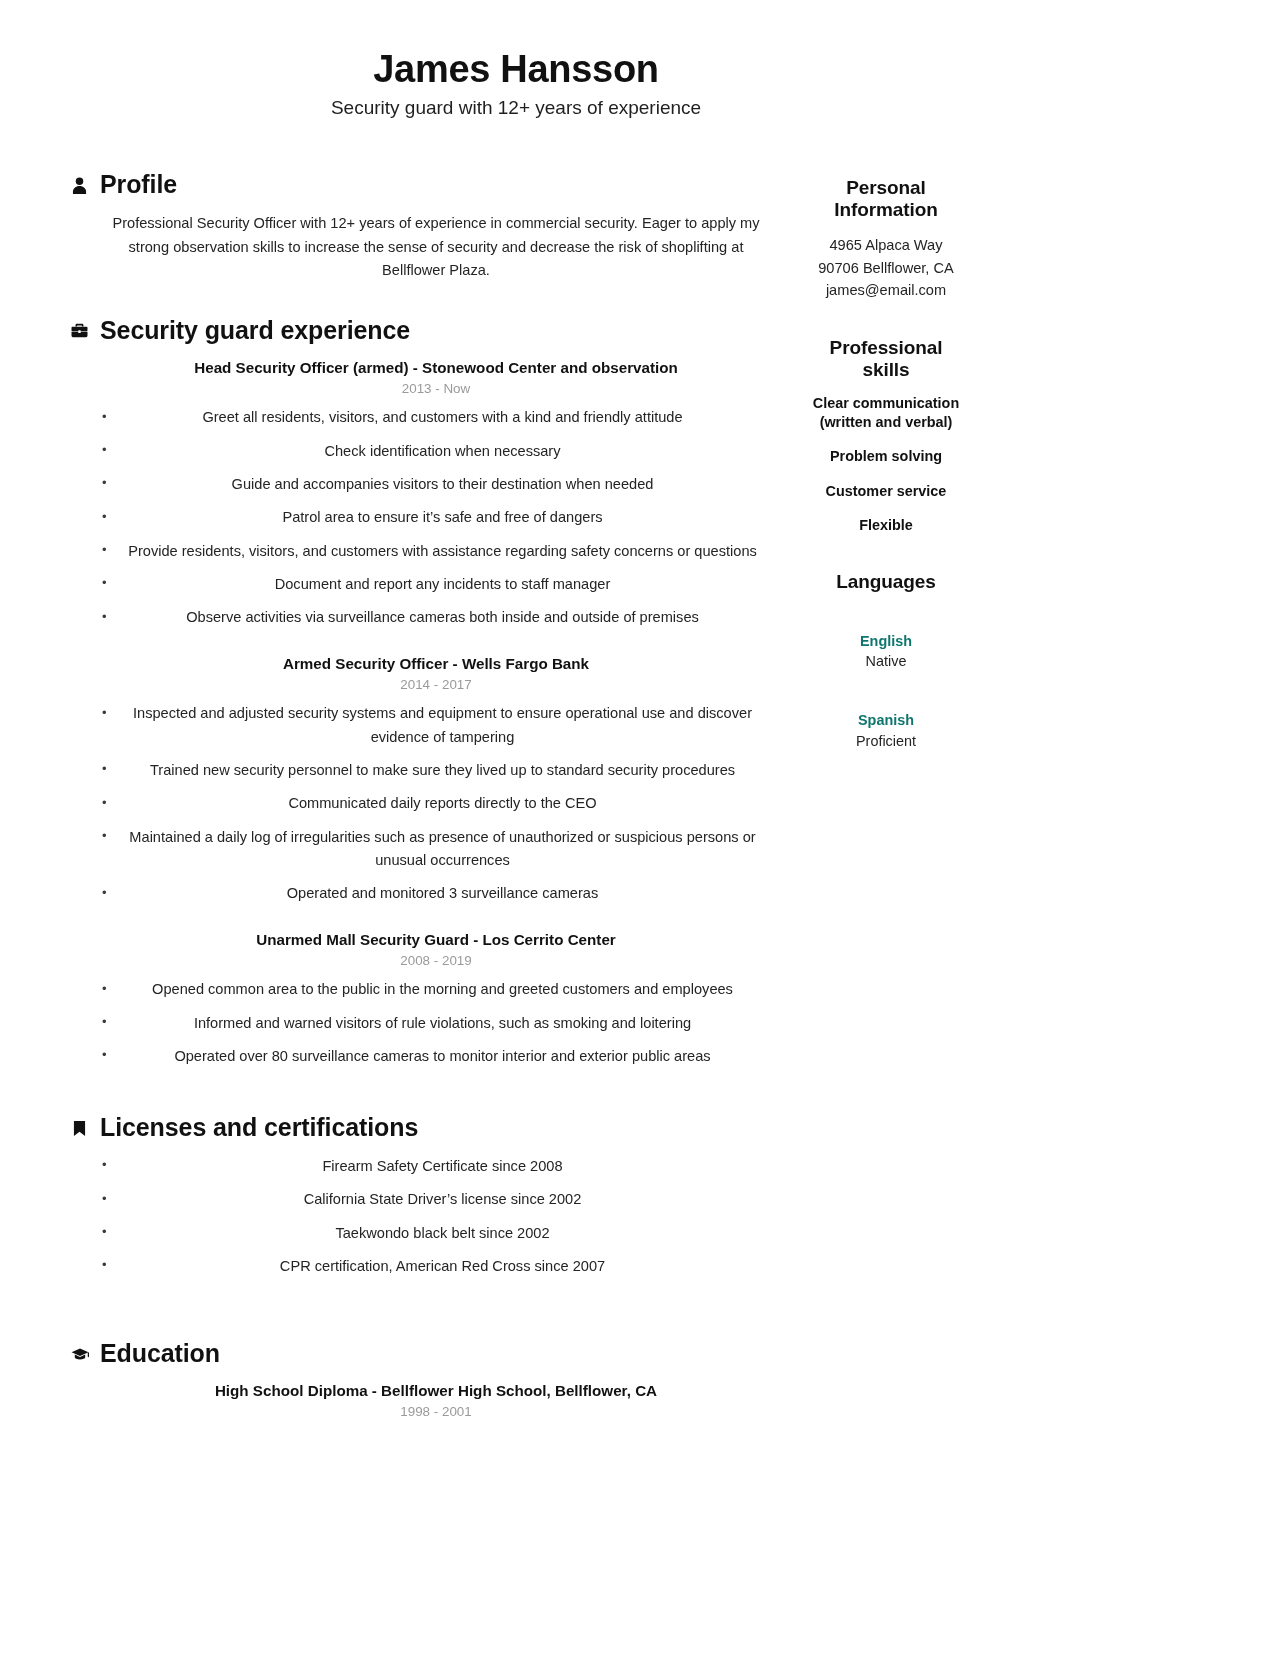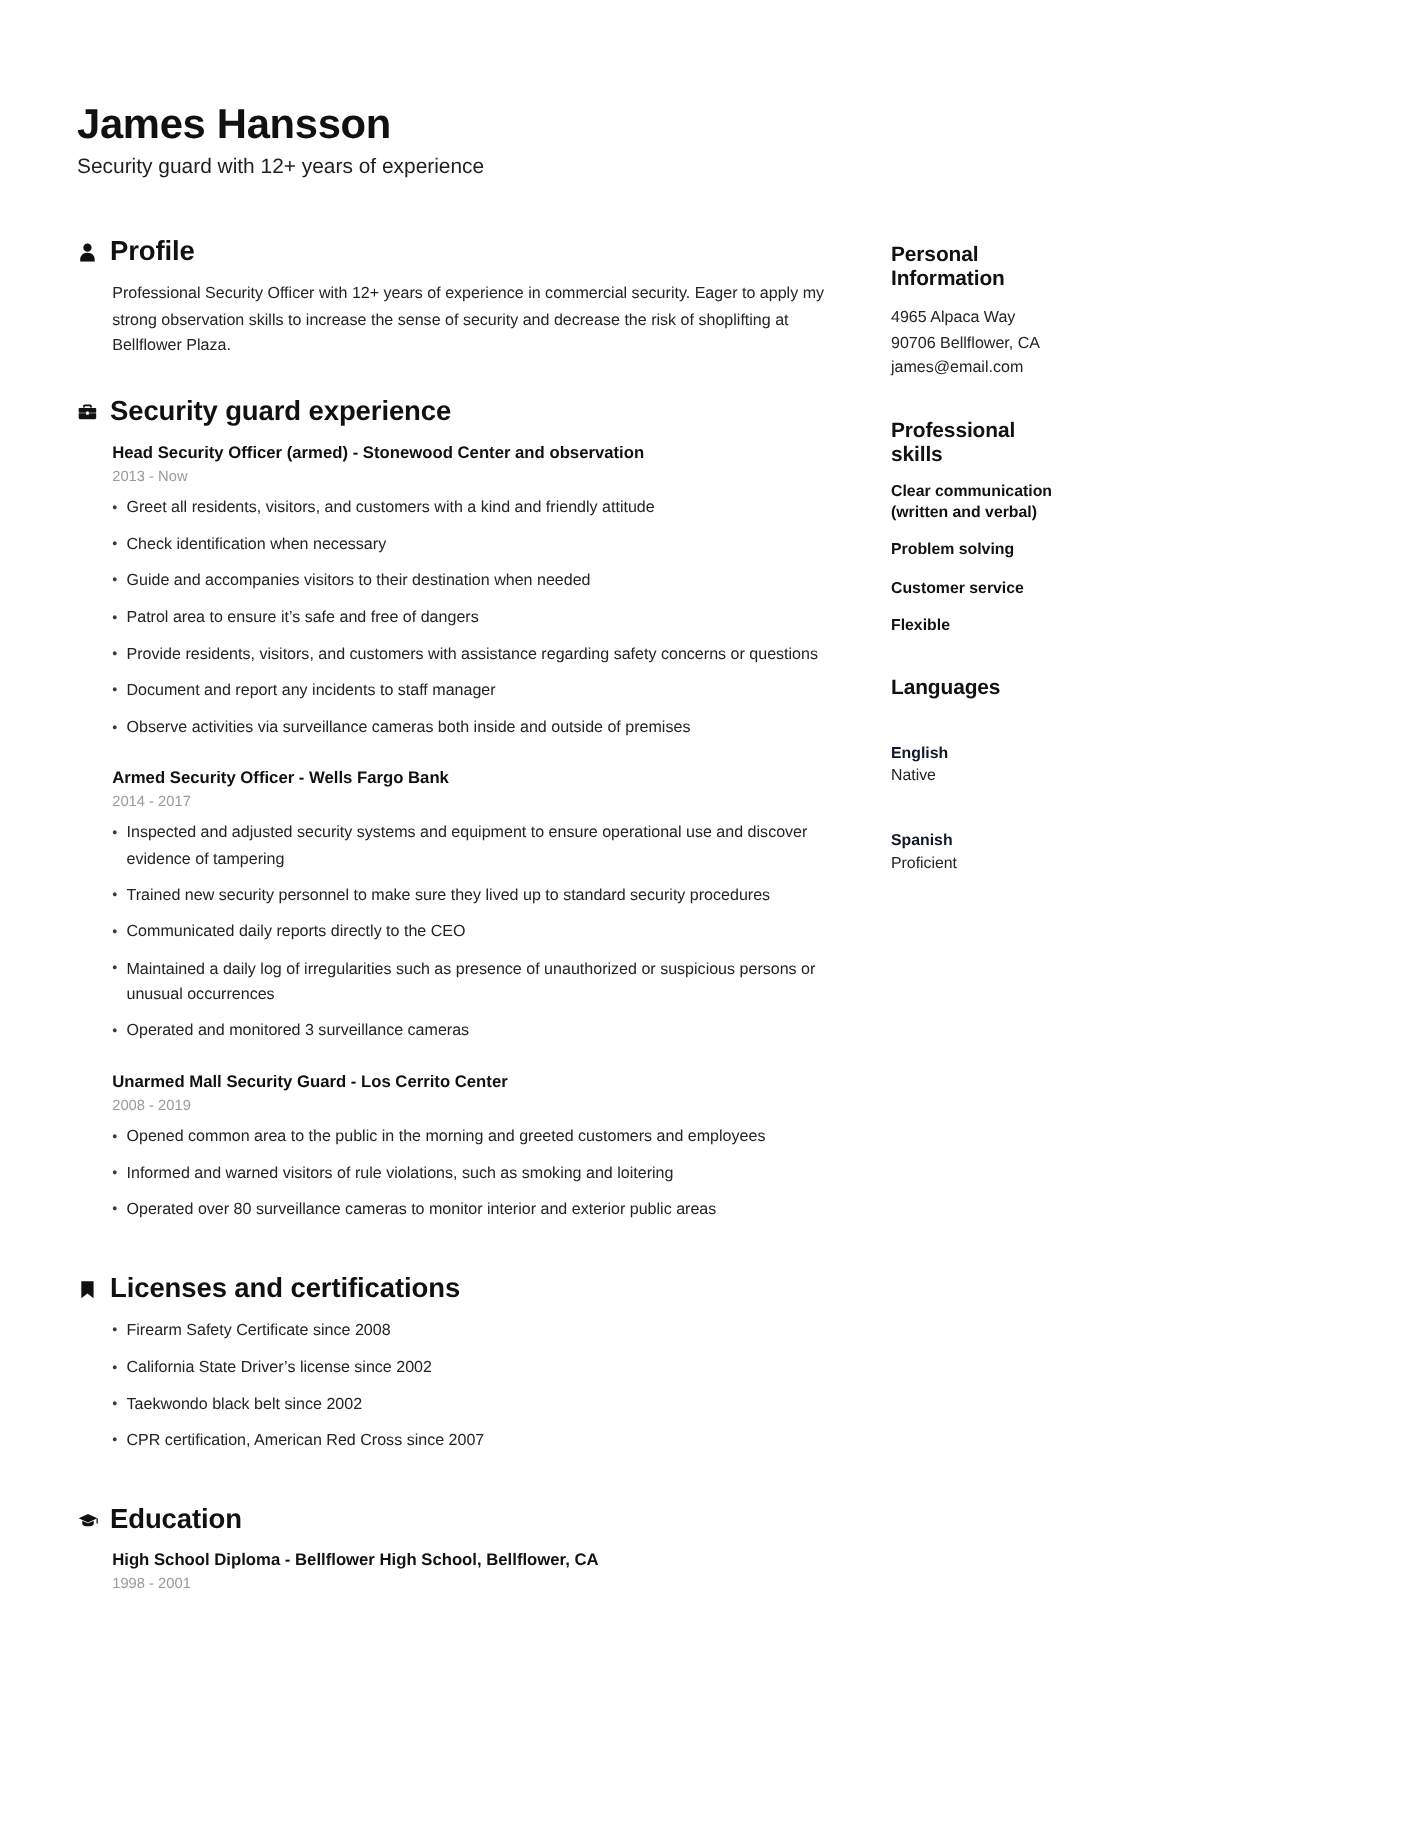--- a/index.html
+++ b/index.html
@@ -14,21 +14,22 @@
     font-family: "Liberation Sans", sans-serif;
     color: #1a1a1a;
     -webkit-font-smoothing: antialiased;
   }
 
   .page {
     position: relative;
     width: 1032px;
     min-height: 1656px;
     background: #ffffff;
-    padding: 92px 70px 40px 70px;
+    padding: 48px 70px 40px 70px;
+    text-align: center;
   }
 
   
   .header {
     margin-bottom: 52px;
   }
   .name {
     font-size: 38px;
     font-weight: 700;
     letter-spacing: -0.3px;
@@ -157,21 +158,21 @@
     margin-bottom: 15px;
     line-height: 1.35;
   }
   .skill-item:last-child { margin-bottom: 0; }
 
   .lang-item { margin-bottom: 16px; }
   .lang-item:last-child { margin-bottom: 0; }
   .lang-name {
     font-size: 14.4px;
     font-weight: 700;
-    color: #0f172a;
+    color: #0f766e;
     line-height: 1.45;
     margin-top: 38px;
   }
   .lang-level {
     font-size: 14.4px;
     font-weight: 400;
     color: #242424;
     line-height: 1.45;
   }
 </style>
@@ -269,21 +270,21 @@
         <div class="section-body">
           <ul class="bullets">
             <li>Firearm Safety Certificate since 2008</li>
             <li>California State Driver’s license since 2002</li>
             <li>Taekwondo black belt since 2002</li>
             <li>CPR certification, American Red Cross since 2007</li>
           </ul>
         </div>
       </div>
 
-      <div class="section" style="margin-top:46px;">
+      <div class="section" style="margin-top:62px;">
         <div class="section-head">
           <span class="sec-icon">
             <svg viewBox="0 0 20 14" width="18" height="14" aria-hidden="true">
               <path d="M10 0.8 0.6 5l9.4 4.2L19.4 5z"></path>
               <path d="M4.2 7.6v3.1c0 1.4 2.6 2.5 5.8 2.5s5.8-1.1 5.8-2.5V7.6L10 10.2z"></path>
               <path d="M18.6 5.6v4.2c0 0.4 0.3 0.7 0.7 0.7s0.7-0.3 0.7-0.7V5z"></path>
             </svg>
           </span>
           <span class="section-title">Education</span>
         </div>

